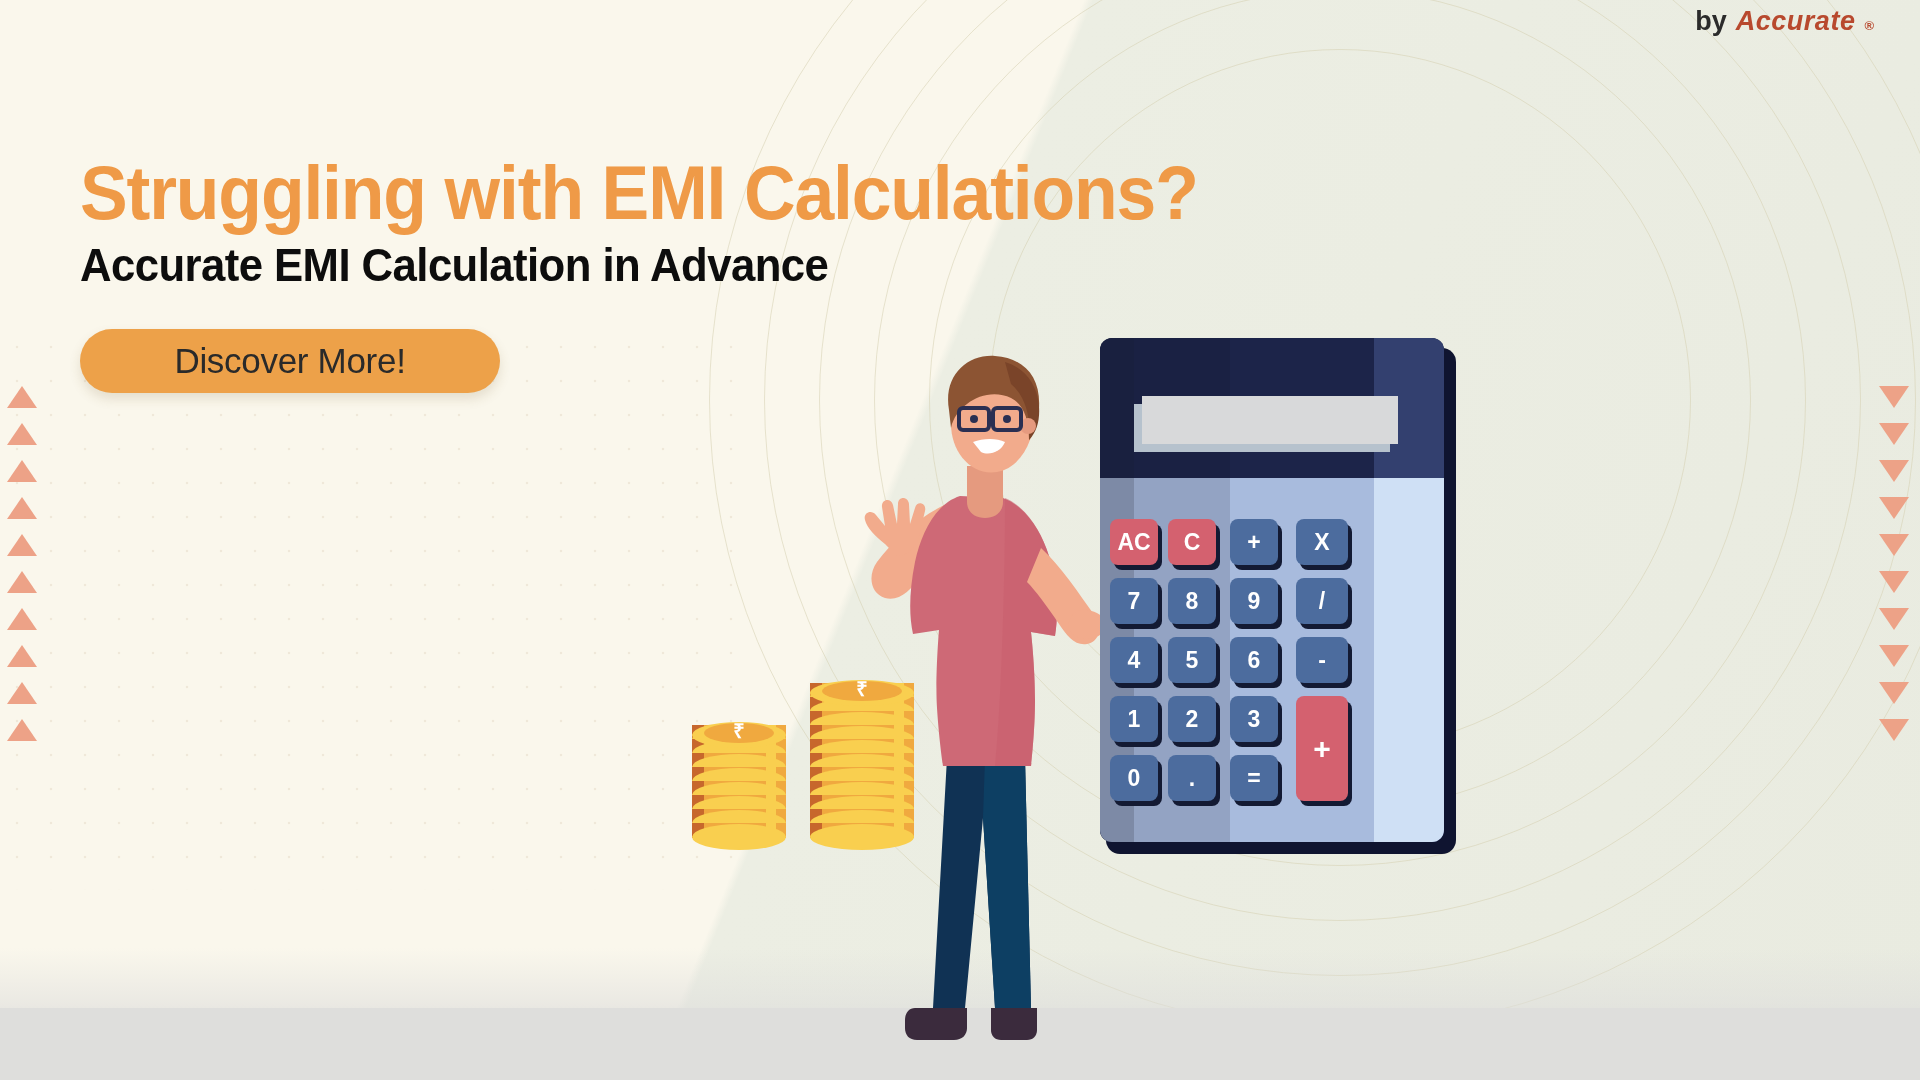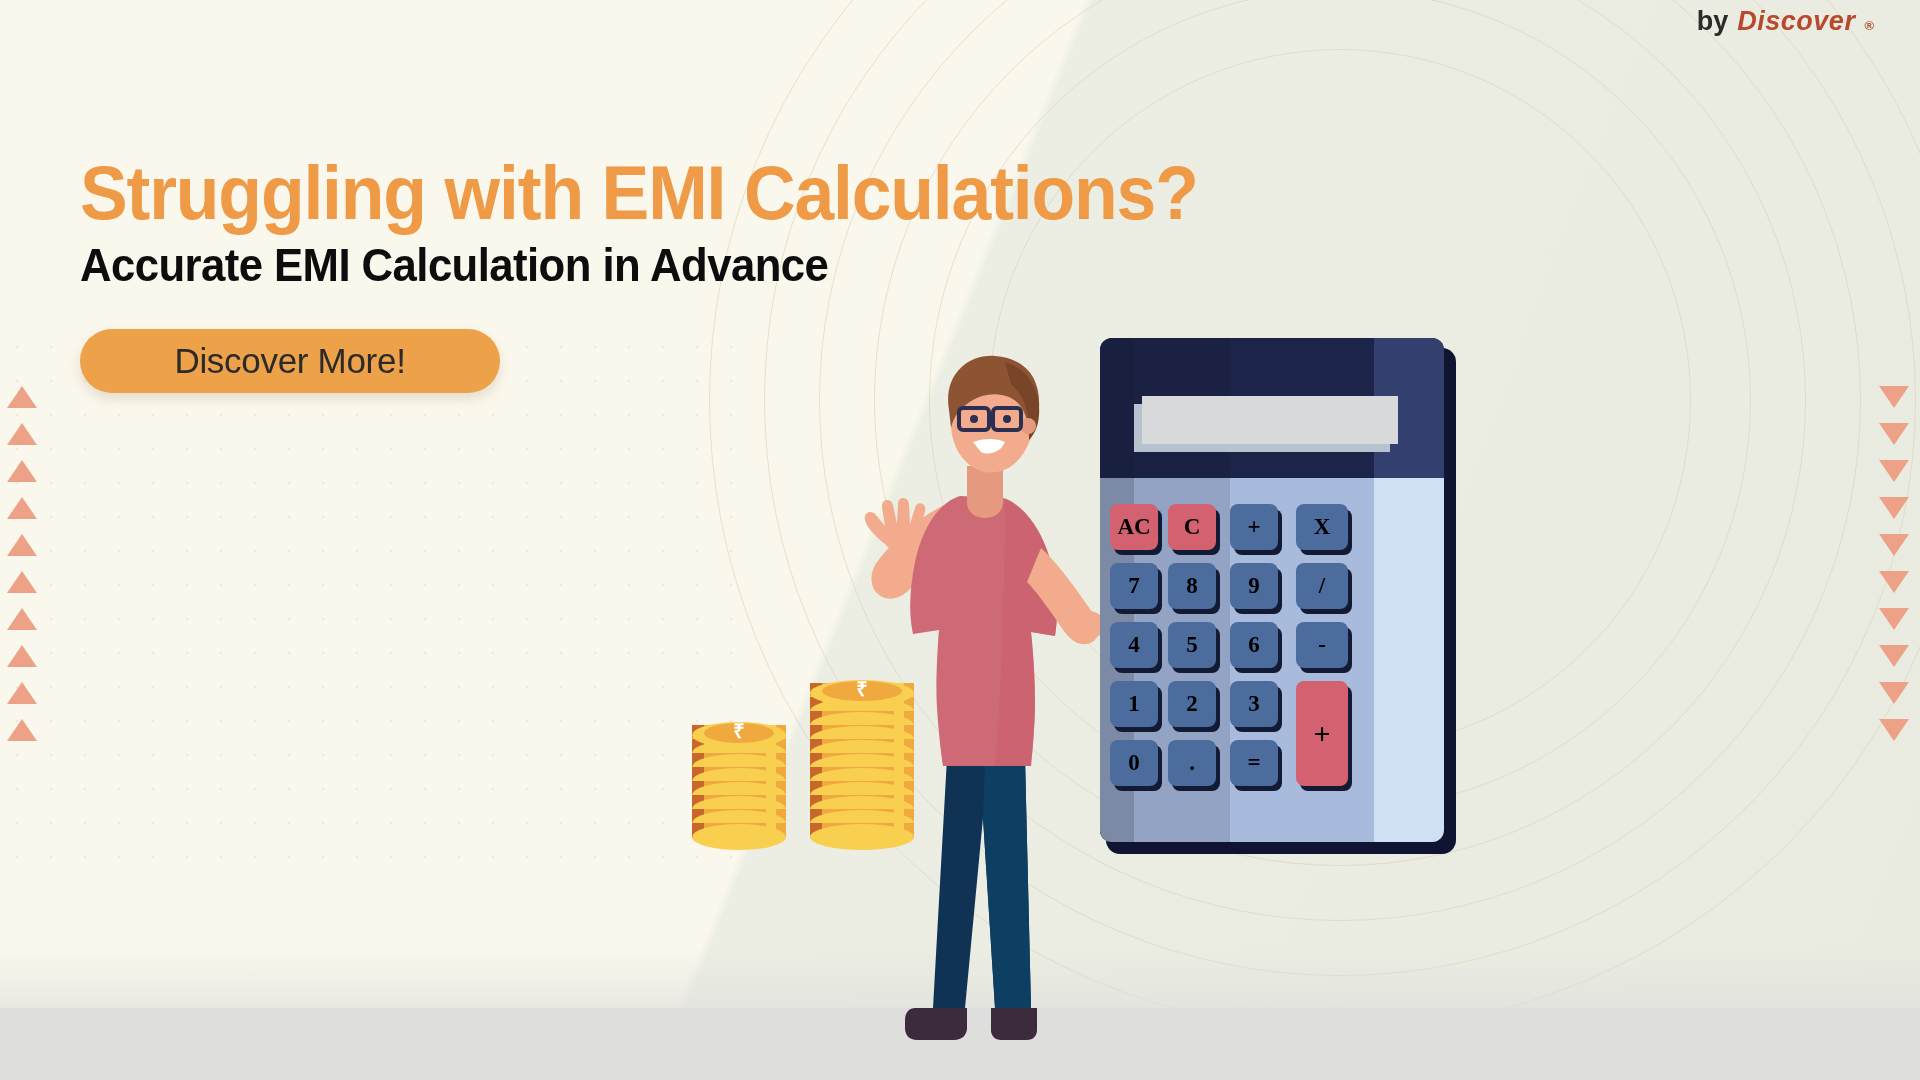--- a/index.html
+++ b/index.html
@@ -99,25 +99,26 @@
   .pc2{left:34px;width:96px;background:#93a3c3;}
   .pc3{left:130px;width:144px;background:#a8bbdd;}
   .pc4{left:274px;width:70px;background:#cfe0f5;}
   .screen{
     position:absolute;left:42px;top:58px;width:256px;height:48px;
     background:#d8d9da;box-shadow:-8px 8px 0 0 #b6c2cd;
   }
   .keys{position:absolute;left:0;top:140px;width:344px;height:364px;}
   .key{
     position:absolute;border:none;cursor:pointer;border-radius:8px;
-    font-family:Liberation Serif, serif;
-    font-weight:700;font-size:23px;color:#000000;
+    font-family:Liberation Sans, sans-serif;
+    font-weight:700;font-size:23px;color:#ffffff;
     display:flex;align-items:center;justify-content:center;
     box-shadow:4px 5px 0 0 #131a33;
     background:#4c6c9e;
+    margin-top:15px;
   }
   .key.red{background:#d4616f;}
   .key.plus{font-size:30px;}
 
   
   .coins{position:absolute;left:690px;top:690px;width:240px;height:160px;}
   .stack{position:absolute;bottom:0;}
 
   
   .person{position:absolute;left:855px;top:348px;width:250px;height:700px;}
@@ -162,21 +163,21 @@
       <div class="tri-dn"></div>
       <div class="tri-dn"></div>
       <div class="tri-dn"></div>
       <div class="tri-dn"></div>
       <div class="tri-dn"></div>
     </div>
 
   <div class="logo">
     <div class="logo-sub">
       <span>by</span>
-      <span class="brand">Discover</span>
+      <span class="brand">Accurate</span>
       <span class="reg">®</span>
     </div>
   </div>
 
   <div class="headline">Struggling with EMI Calculations?</div>
   <div class="subhead">Accurate EMI Calculation in Advance</div>
   <button class="cta">Discover More!</button>
 
   <div class="person">
     <svg width="250" height="700" viewBox="0 0 250 700" aria-hidden="true">

